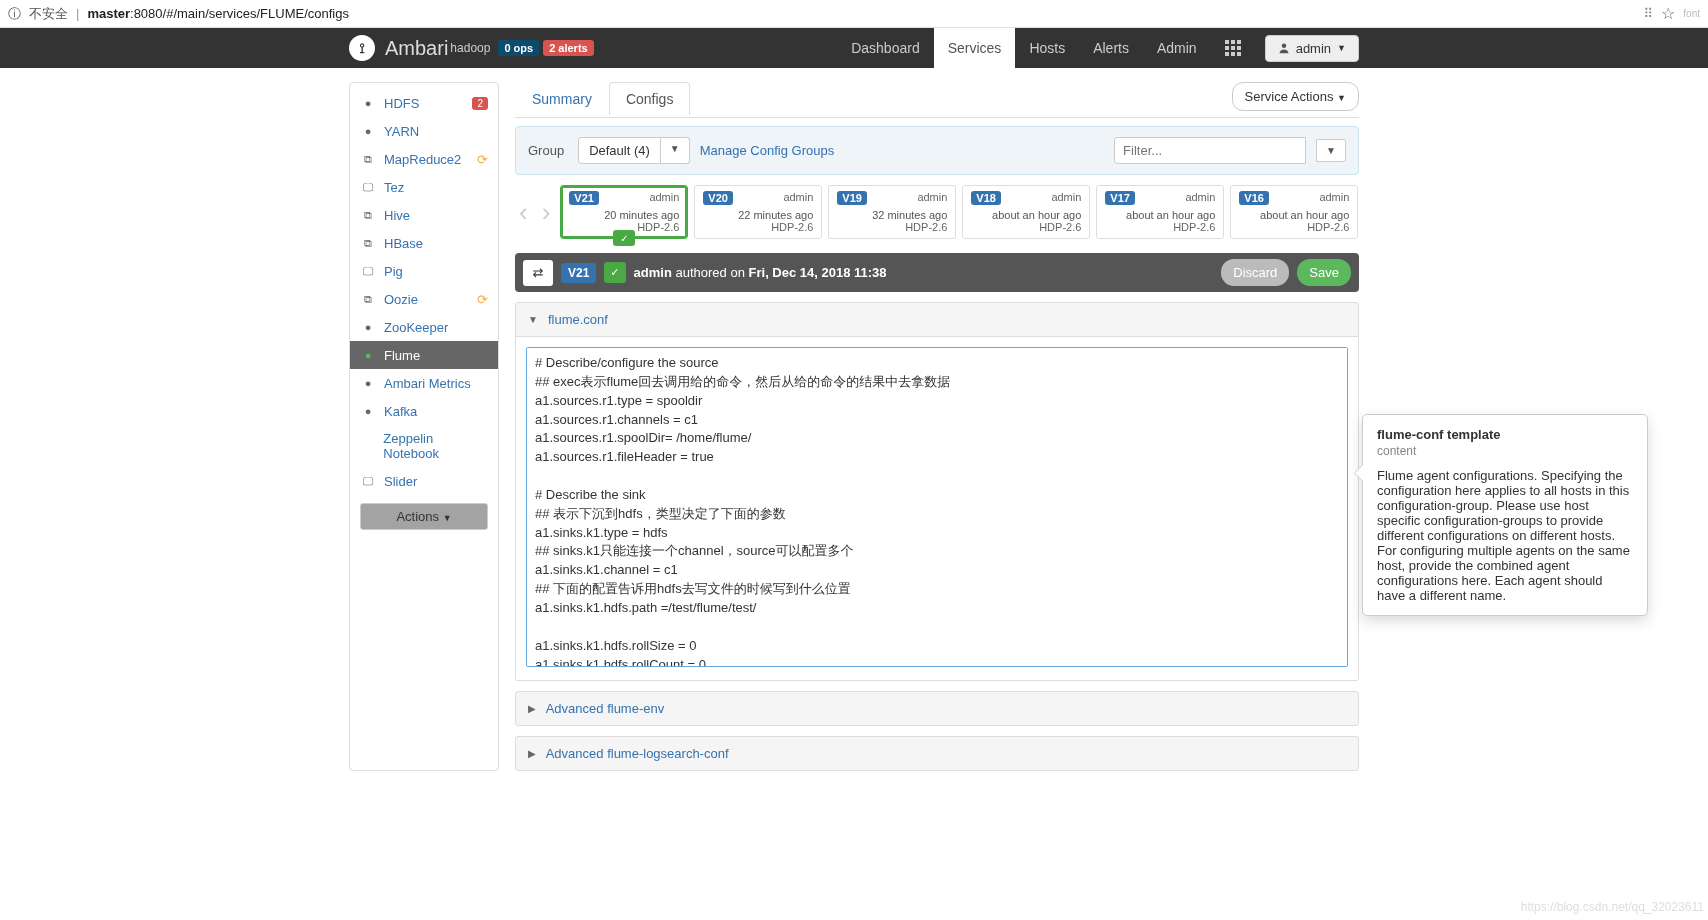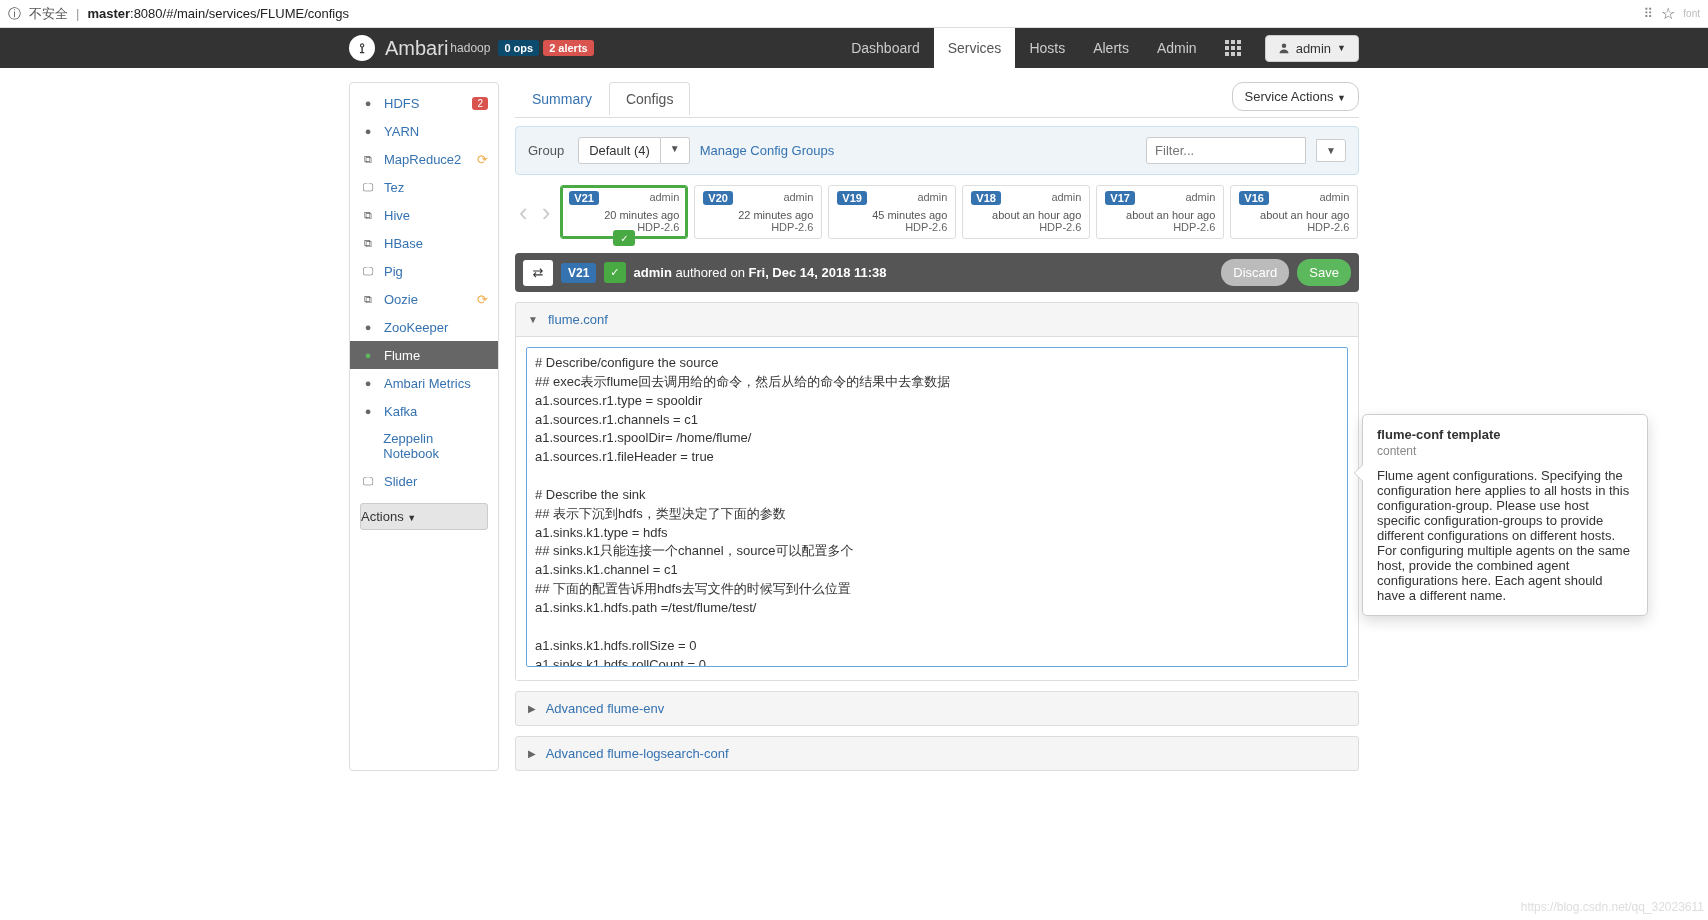--- a/index.html
+++ b/index.html
@@ -23,33 +23,33 @@
 .user-btn{background:#eee;border:1px solid #ccc;border-radius:4px;padding:5px 12px;display:flex;align-items:center;gap:6px;color:#333;cursor:pointer;font-size:13px;margin-left:10px}
 .container{width:1010px;margin:14px auto;display:flex;gap:16px}
 .sidebar{width:150px;border:1px solid #ddd;border-radius:4px;background:#fff;padding:6px 0}
 .sb-item{display:flex;align-items:center;padding:6px 10px;font-size:13px;cursor:pointer;color:#3572b0}
 .sb-item .ico{width:16px;height:16px;margin-right:8px;display:flex;align-items:center;justify-content:center;font-size:11px;color:#666}
 .sb-item.selected{background:#666;color:#fff}
 .sb-item.selected .ico{color:#5cb85c}
 .ico-ok{color:#5cb85c}
 .sb-warn{margin-left:auto;color:#f0ad4e}
 .sb-badge-red{margin-left:auto;background:#d9534f;color:#fff;border-radius:3px;padding:1px 5px;font-size:10px}
-.actions-btn{margin:8px 10px 4px;border:1px solid #ccc;border-radius:3px;padding:5px 0;text-align:left;font-size:13px;cursor:pointer;background:#e5e5e5}
+.actions-btn{margin:8px 10px 4px;border:1px solid #ccc;border-radius:3px;padding:5px 0;text-align:center;font-size:13px;cursor:pointer;background:#a3a3a3}
 .main{flex:1;min-width:0}
 .tabs{display:flex;border-bottom:1px solid #ddd;align-items:flex-start}
 .tab{padding:8px 16px;font-size:14px;color:#3572b0;cursor:pointer;border:1px solid transparent;border-bottom:none}
 .tab.active{background:#fff;border-color:#ddd;border-radius:4px 4px 0 0;color:#555;margin-bottom:-1px}
 .svc-actions{margin-left:auto;margin-bottom:6px;border:1px solid #ccc;border-radius:11px;padding:6px 12px;background:#fff;cursor:pointer;font-size:13px}
 .group-bar{margin-top:8px;background:#eef4f8;border:1px solid #cde2ef;border-radius:4px;padding:10px 12px;display:flex;align-items:center;gap:10px}
 .group-label{color:#555;margin-right:4px}
 .select-wrap{display:flex}
 .select-main{border:1px solid #ccc;background:#fff;padding:5px 10px;border-radius:3px 0 0 3px;font-size:13px}
 .select-caret{border:1px solid #ccc;border-left:none;background:#fff;padding:5px 9px;border-radius:0 3px 3px 0;font-size:10px;color:#555}
 .link{color:#3572b0;cursor:pointer}
-.filter-in{margin-left:auto;border:1px solid #ccc;padding:5px 8px;width:160px;font-size:13px;border-radius:3px 0 0 3px}
+.filter-in{margin-left:auto;border:1px solid #ccc;padding:5px 8px;width:192px;font-size:13px;border-radius:3px 0 0 3px}
 .versions{display:flex;align-items:center;gap:6px;margin-top:10px}
 .chevron{font-size:26px;color:#ccc;cursor:pointer;padding:0 4px;user-select:none}
 .vcard{border:1px solid #ddd;border-radius:3px;padding:5px 8px;width:128px;font-size:11px;position:relative;cursor:pointer}
 .vcard.current{box-shadow:0 0 0 2px #49a942 inset;border-color:#49a942}
 .vcard .vtag{display:inline-block;background:#3572b0;color:#fff;border-radius:3px;padding:1px 5px;font-weight:bold;font-size:11px}
 .vcard .vauthor{float:right;color:#666}
 .vcard .vtime{text-align:right;margin-top:4px;color:#555}
 .vcard .vhdp{text-align:right;color:#666}
 .vcheck{position:absolute;bottom:-8px;left:50%;transform:translateX(-50%);background:#49a942;color:#fff;border-radius:3px;width:22px;height:16px;display:flex;align-items:center;justify-content:center;font-size:10px}
 .save-bar{margin-top:14px;background:#555;border-radius:4px;padding:6px 8px;display:flex;align-items:center;gap:8px;color:#fff}
@@ -205,21 +205,21 @@
       <input class="filter-in" placeholder="Filter..." style="">
       <div class="select-caret" style="border-left:1px solid #ccc;border-radius:0 3px 3px 0">▼</div>
     </div>
 
     <div class="versions">
       <div class="chevron">‹</div>
       <div class="chevron">›</div>
       <div id="vcards" style="display:flex;gap:6px">
           <div class="vcard current"><span class="vtag">V21</span><span class="vauthor">admin</span><div class="vtime">20 minutes ago</div><div class="vhdp">HDP-2.6</div><div class="vcheck">✓</div></div>
           <div class="vcard"><span class="vtag">V20</span><span class="vauthor">admin</span><div class="vtime">22 minutes ago</div><div class="vhdp">HDP-2.6</div></div>
-          <div class="vcard"><span class="vtag">V19</span><span class="vauthor">admin</span><div class="vtime">45 minutes ago</div><div class="vhdp">HDP-2.6</div></div>
+          <div class="vcard"><span class="vtag">V19</span><span class="vauthor">admin</span><div class="vtime">32 minutes ago</div><div class="vhdp">HDP-2.6</div></div>
           <div class="vcard"><span class="vtag">V18</span><span class="vauthor">admin</span><div class="vtime">about an hour ago</div><div class="vhdp">HDP-2.6</div></div>
           <div class="vcard"><span class="vtag">V17</span><span class="vauthor">admin</span><div class="vtime">about an hour ago</div><div class="vhdp">HDP-2.6</div></div>
           <div class="vcard"><span class="vtag">V16</span><span class="vauthor">admin</span><div class="vtime">about an hour ago</div><div class="vhdp">HDP-2.6</div></div>
         </div>
     </div>
 
     <div class="save-bar">
       <div class="shuffle-btn">⇄</div>
       <span class="sbar-ver">V21</span>
       <span class="sbar-check">✓</span>

